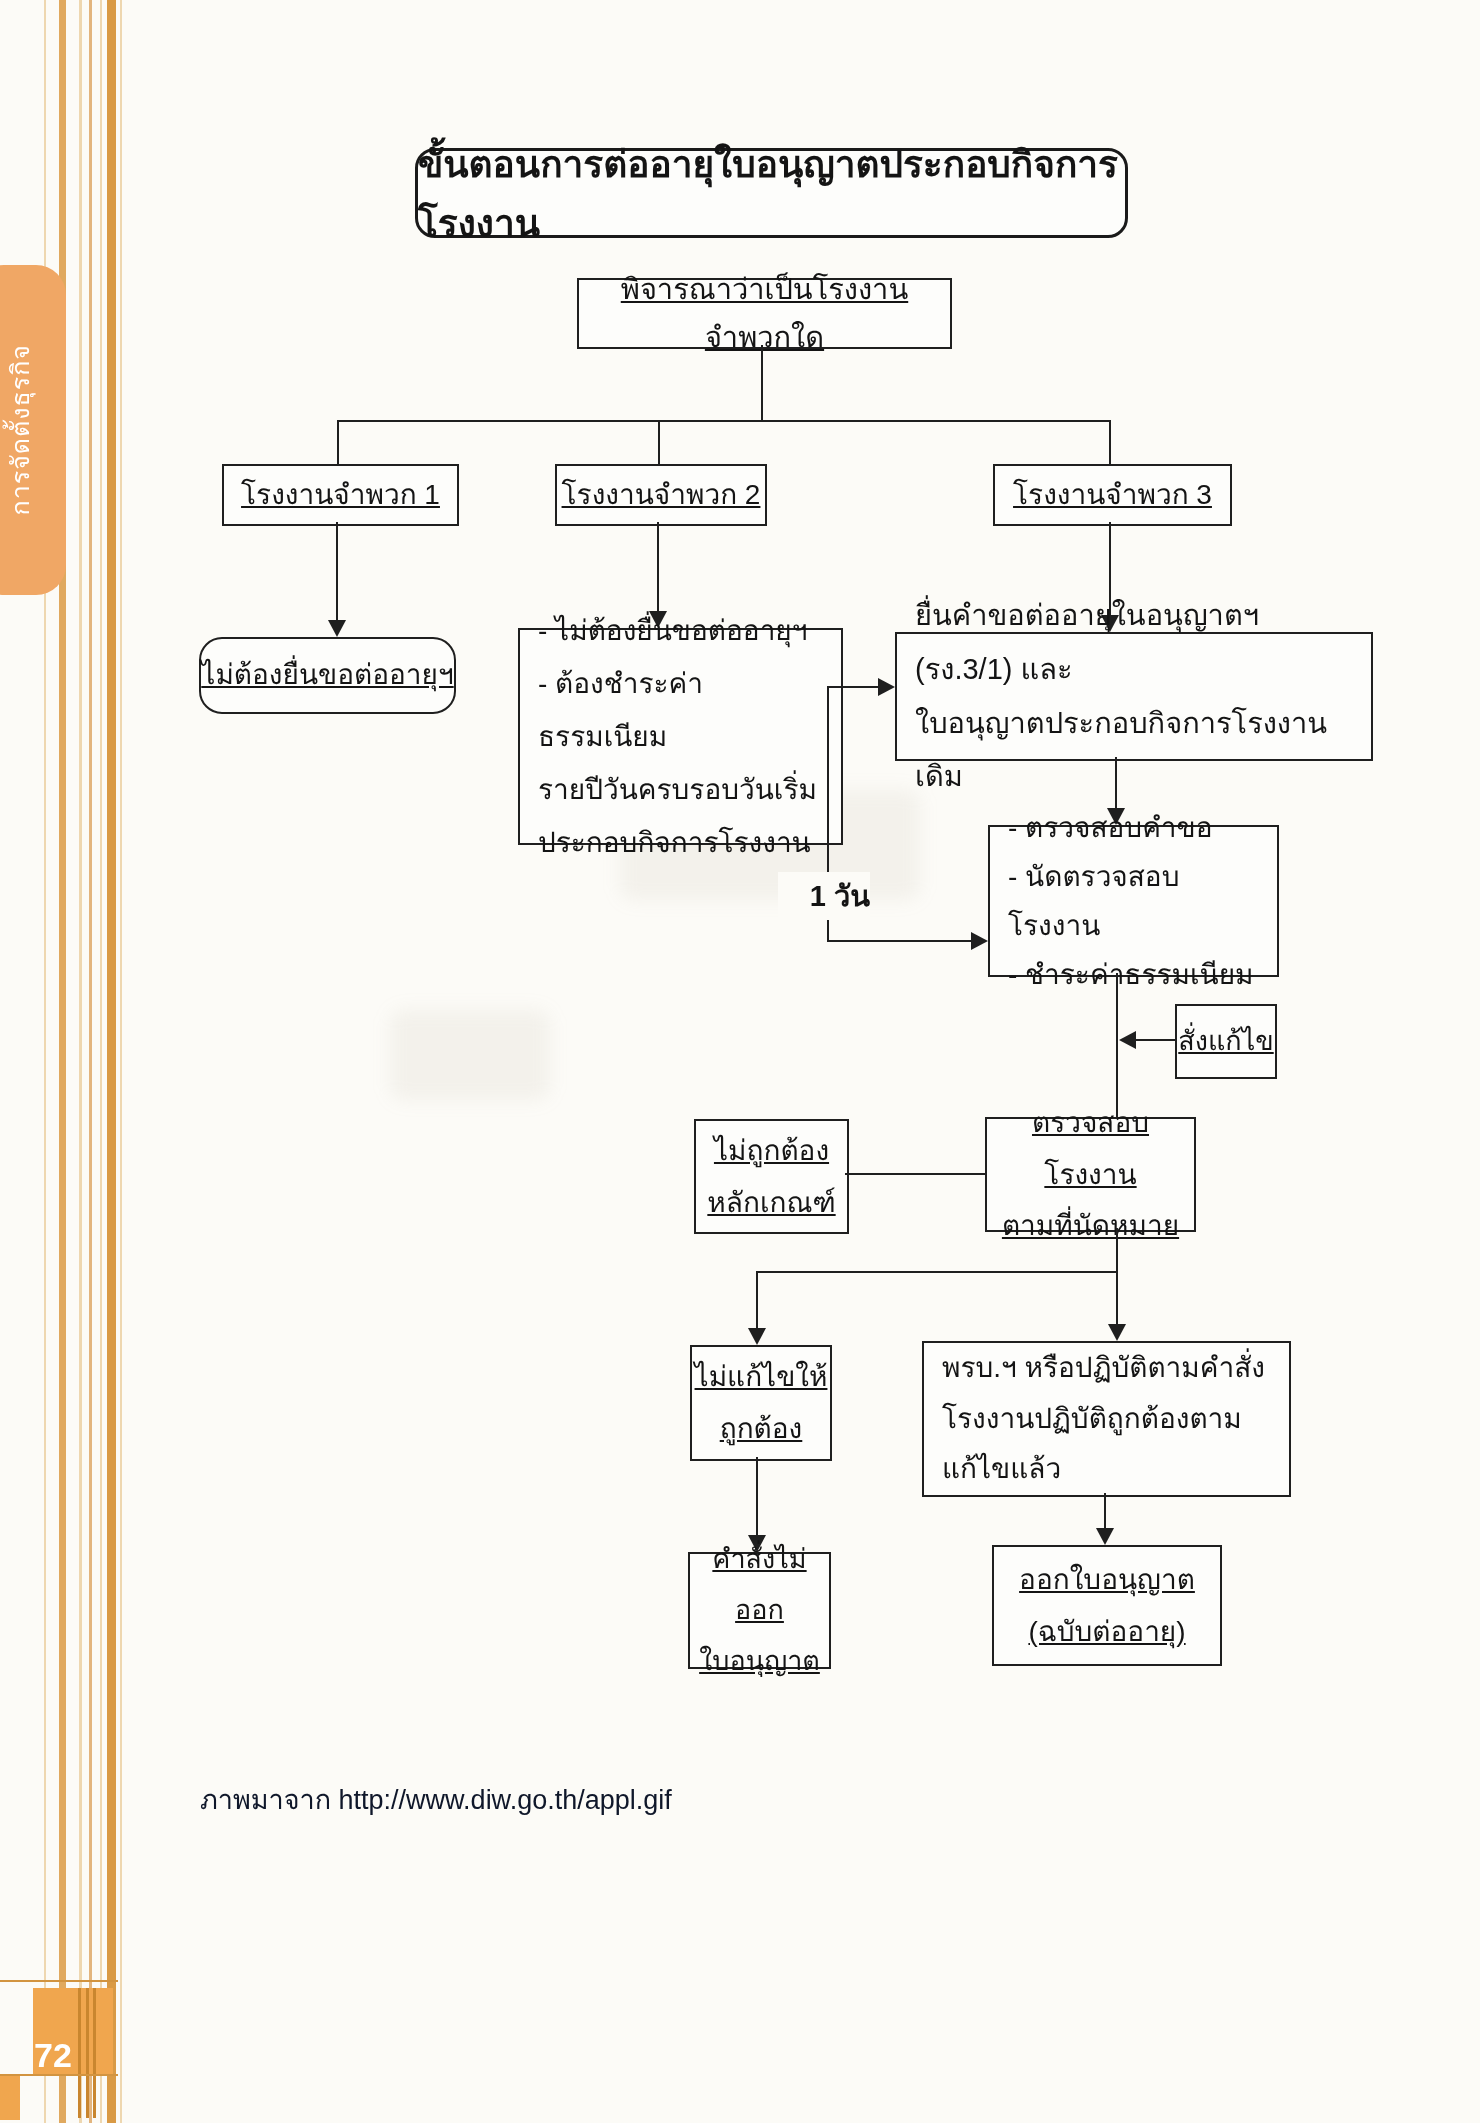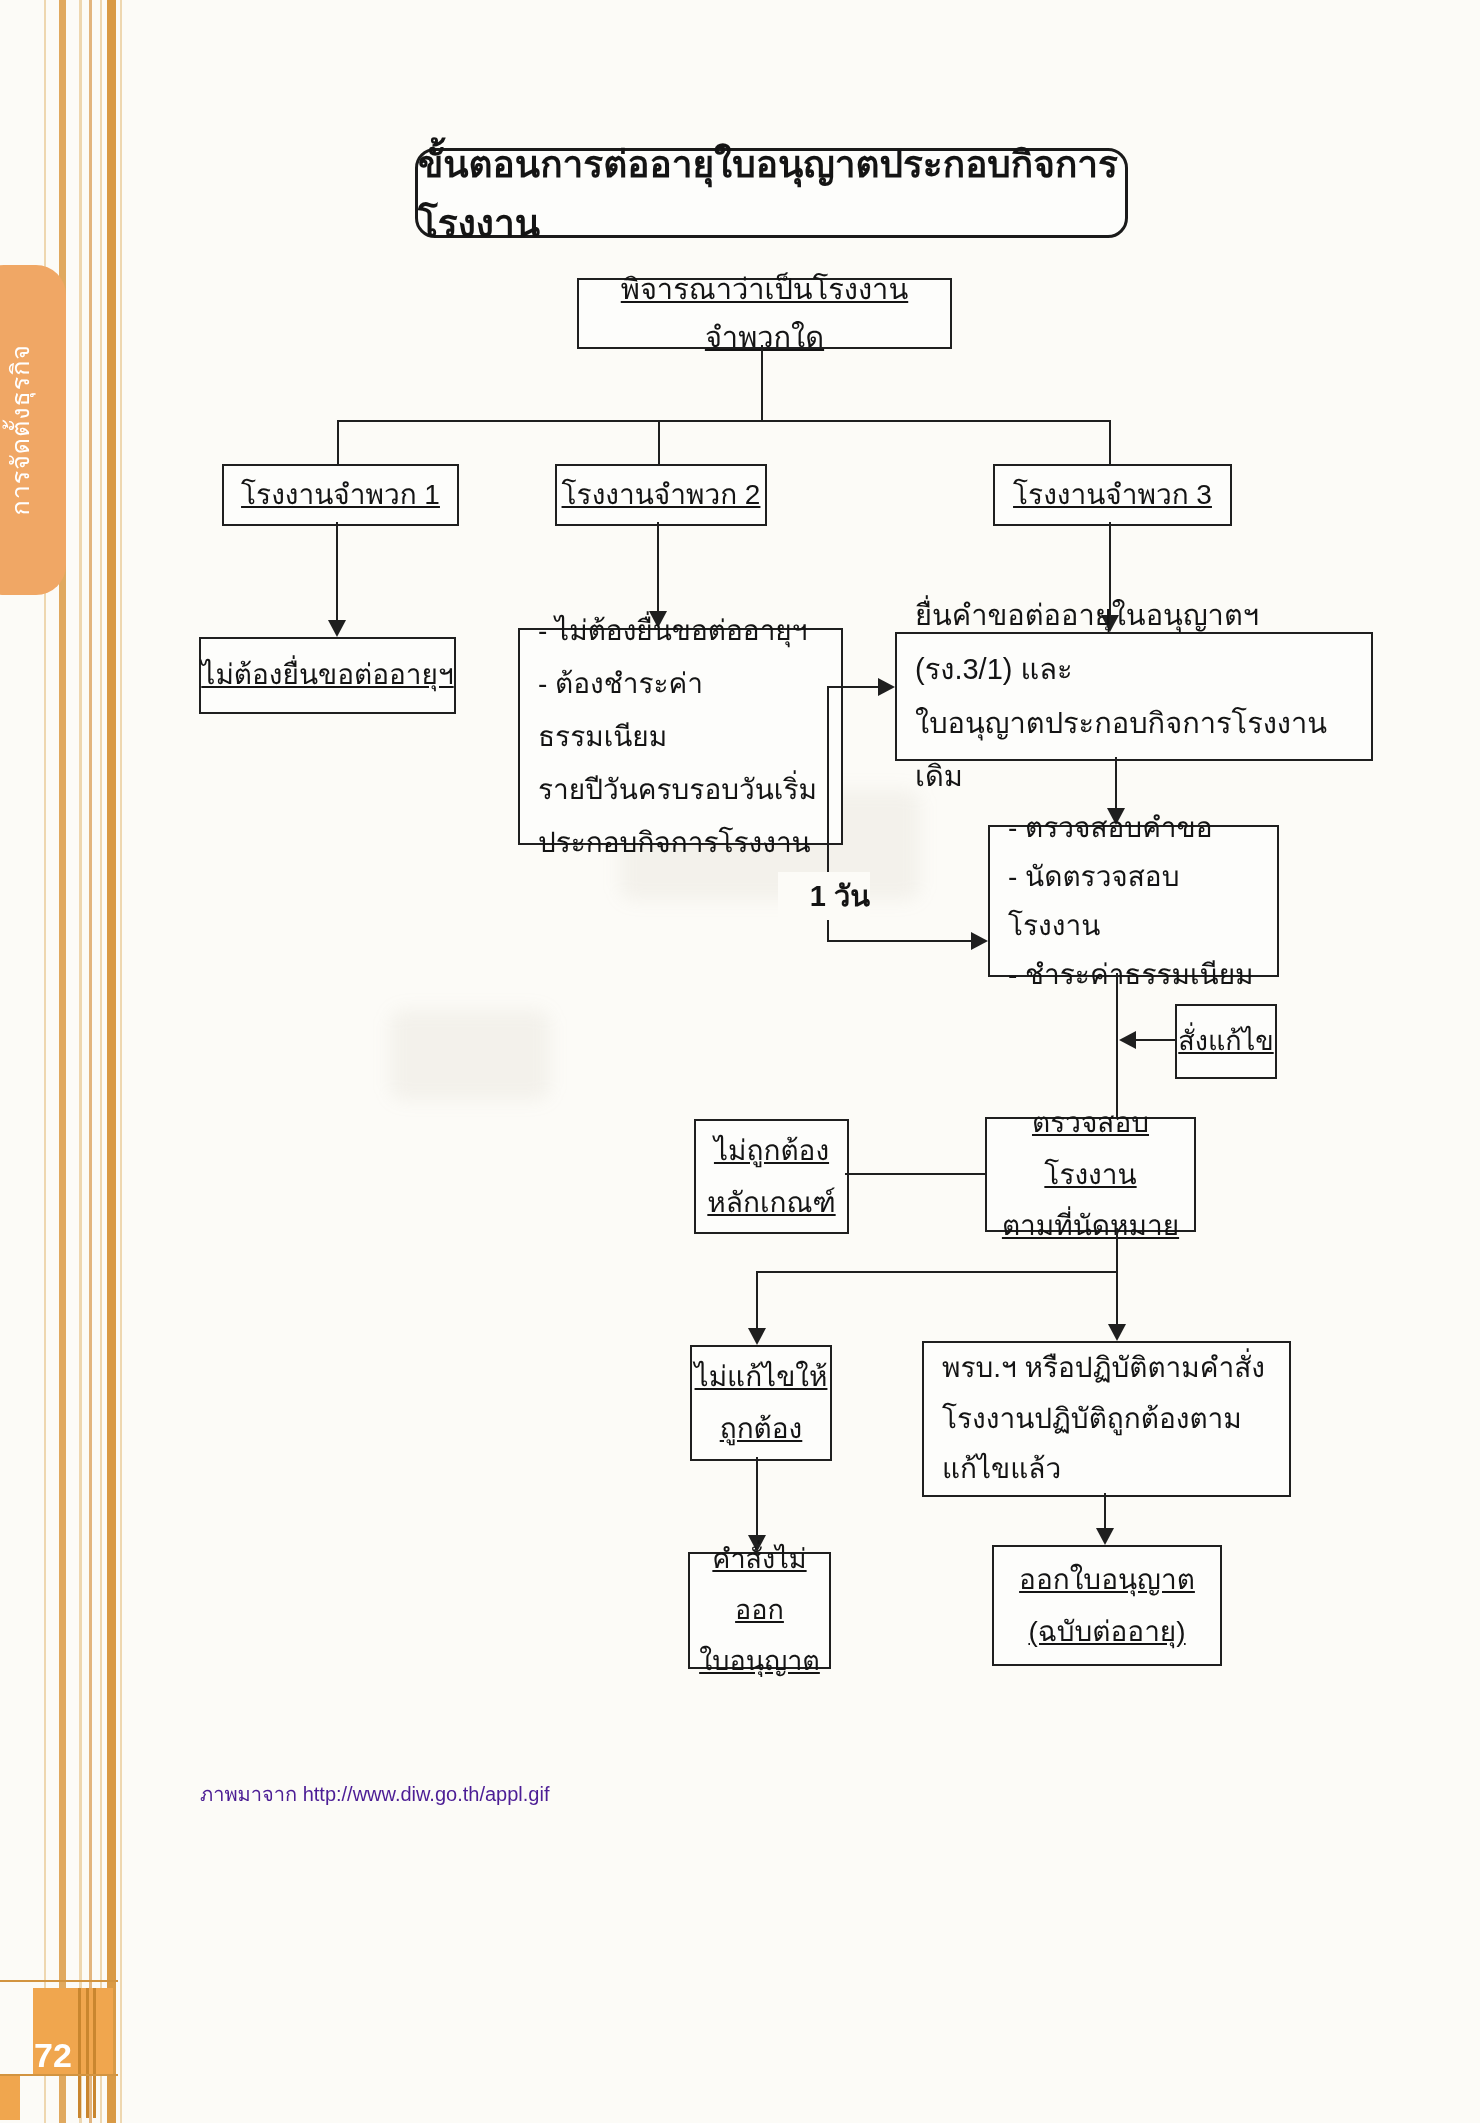--- a/index.html
+++ b/index.html
@@ -65,21 +65,21 @@
   .al{position:absolute;width:0;height:0;
       border-top:9px solid transparent;border-bottom:9px solid transparent;
       border-right:17px solid #1f1f1f;}
   .loop-label{
     position:absolute;left:778px;top:872px;width:92px;height:48px;
     background:#fcfbf7;display:flex;align-items:center;justify-content:flex-end;
     font-size:29px;
     font-weight:bold;
   }
   .caption{
-    position:absolute;left:200px;top:1778px;font-size:20px;color:#4c1d95;
+    position:absolute;left:200px;top:1778px;font-size:27px;color:#0f172a;
   }
   .smudge{position:absolute;background:rgba(165,155,135,0.10);filter:blur(9px);border-radius:14px;}
 </style>
 </head>
 <body>
 
 <div class="page">
 
   <div class="stripe" style="left:44px;width:2px;background:#eed7b0;"></div>
   <div class="stripe" style="left:59px;width:7px;background:#e0a95f;"></div>
@@ -130,21 +130,21 @@
     <span>โรงงานจำพวก 3</span>
   </div>
 
   <div class="vl" style="left:336px;top:522px;height:100px;"></div>
   <div class="ad" style="left:328px;top:620px;"></div>
   <div class="vl" style="left:657px;top:522px;height:91px;"></div>
   <div class="ad" style="left:649px;top:611px;"></div>
   <div class="vl" style="left:1109px;top:522px;height:95px;"></div>
   <div class="ad" style="left:1101px;top:615px;"></div>
 
-  <div class="box center" style="left:199px;top:637px;width:253px;height:73px;">
+  <div class="box center" style="left:199px;top:637px;width:253px;height:73px;border-radius:23px;">
     <span>ไม่ต้องยื่นขอต่ออายุฯ</span>
   </div>
 
   <div class="box left" style="left:518px;top:628px;width:284px;height:213px;line-height:1.9;">
     <div>- ไม่ต้องยื่นขอต่ออายุฯ</div>
     <div>- ต้องชำระค่าธรรมเนียม</div>
     <div>รายปีวันครบรอบวันเริ่ม</div>
     <div>ประกอบกิจการโรงงาน</div>
   </div>
 

